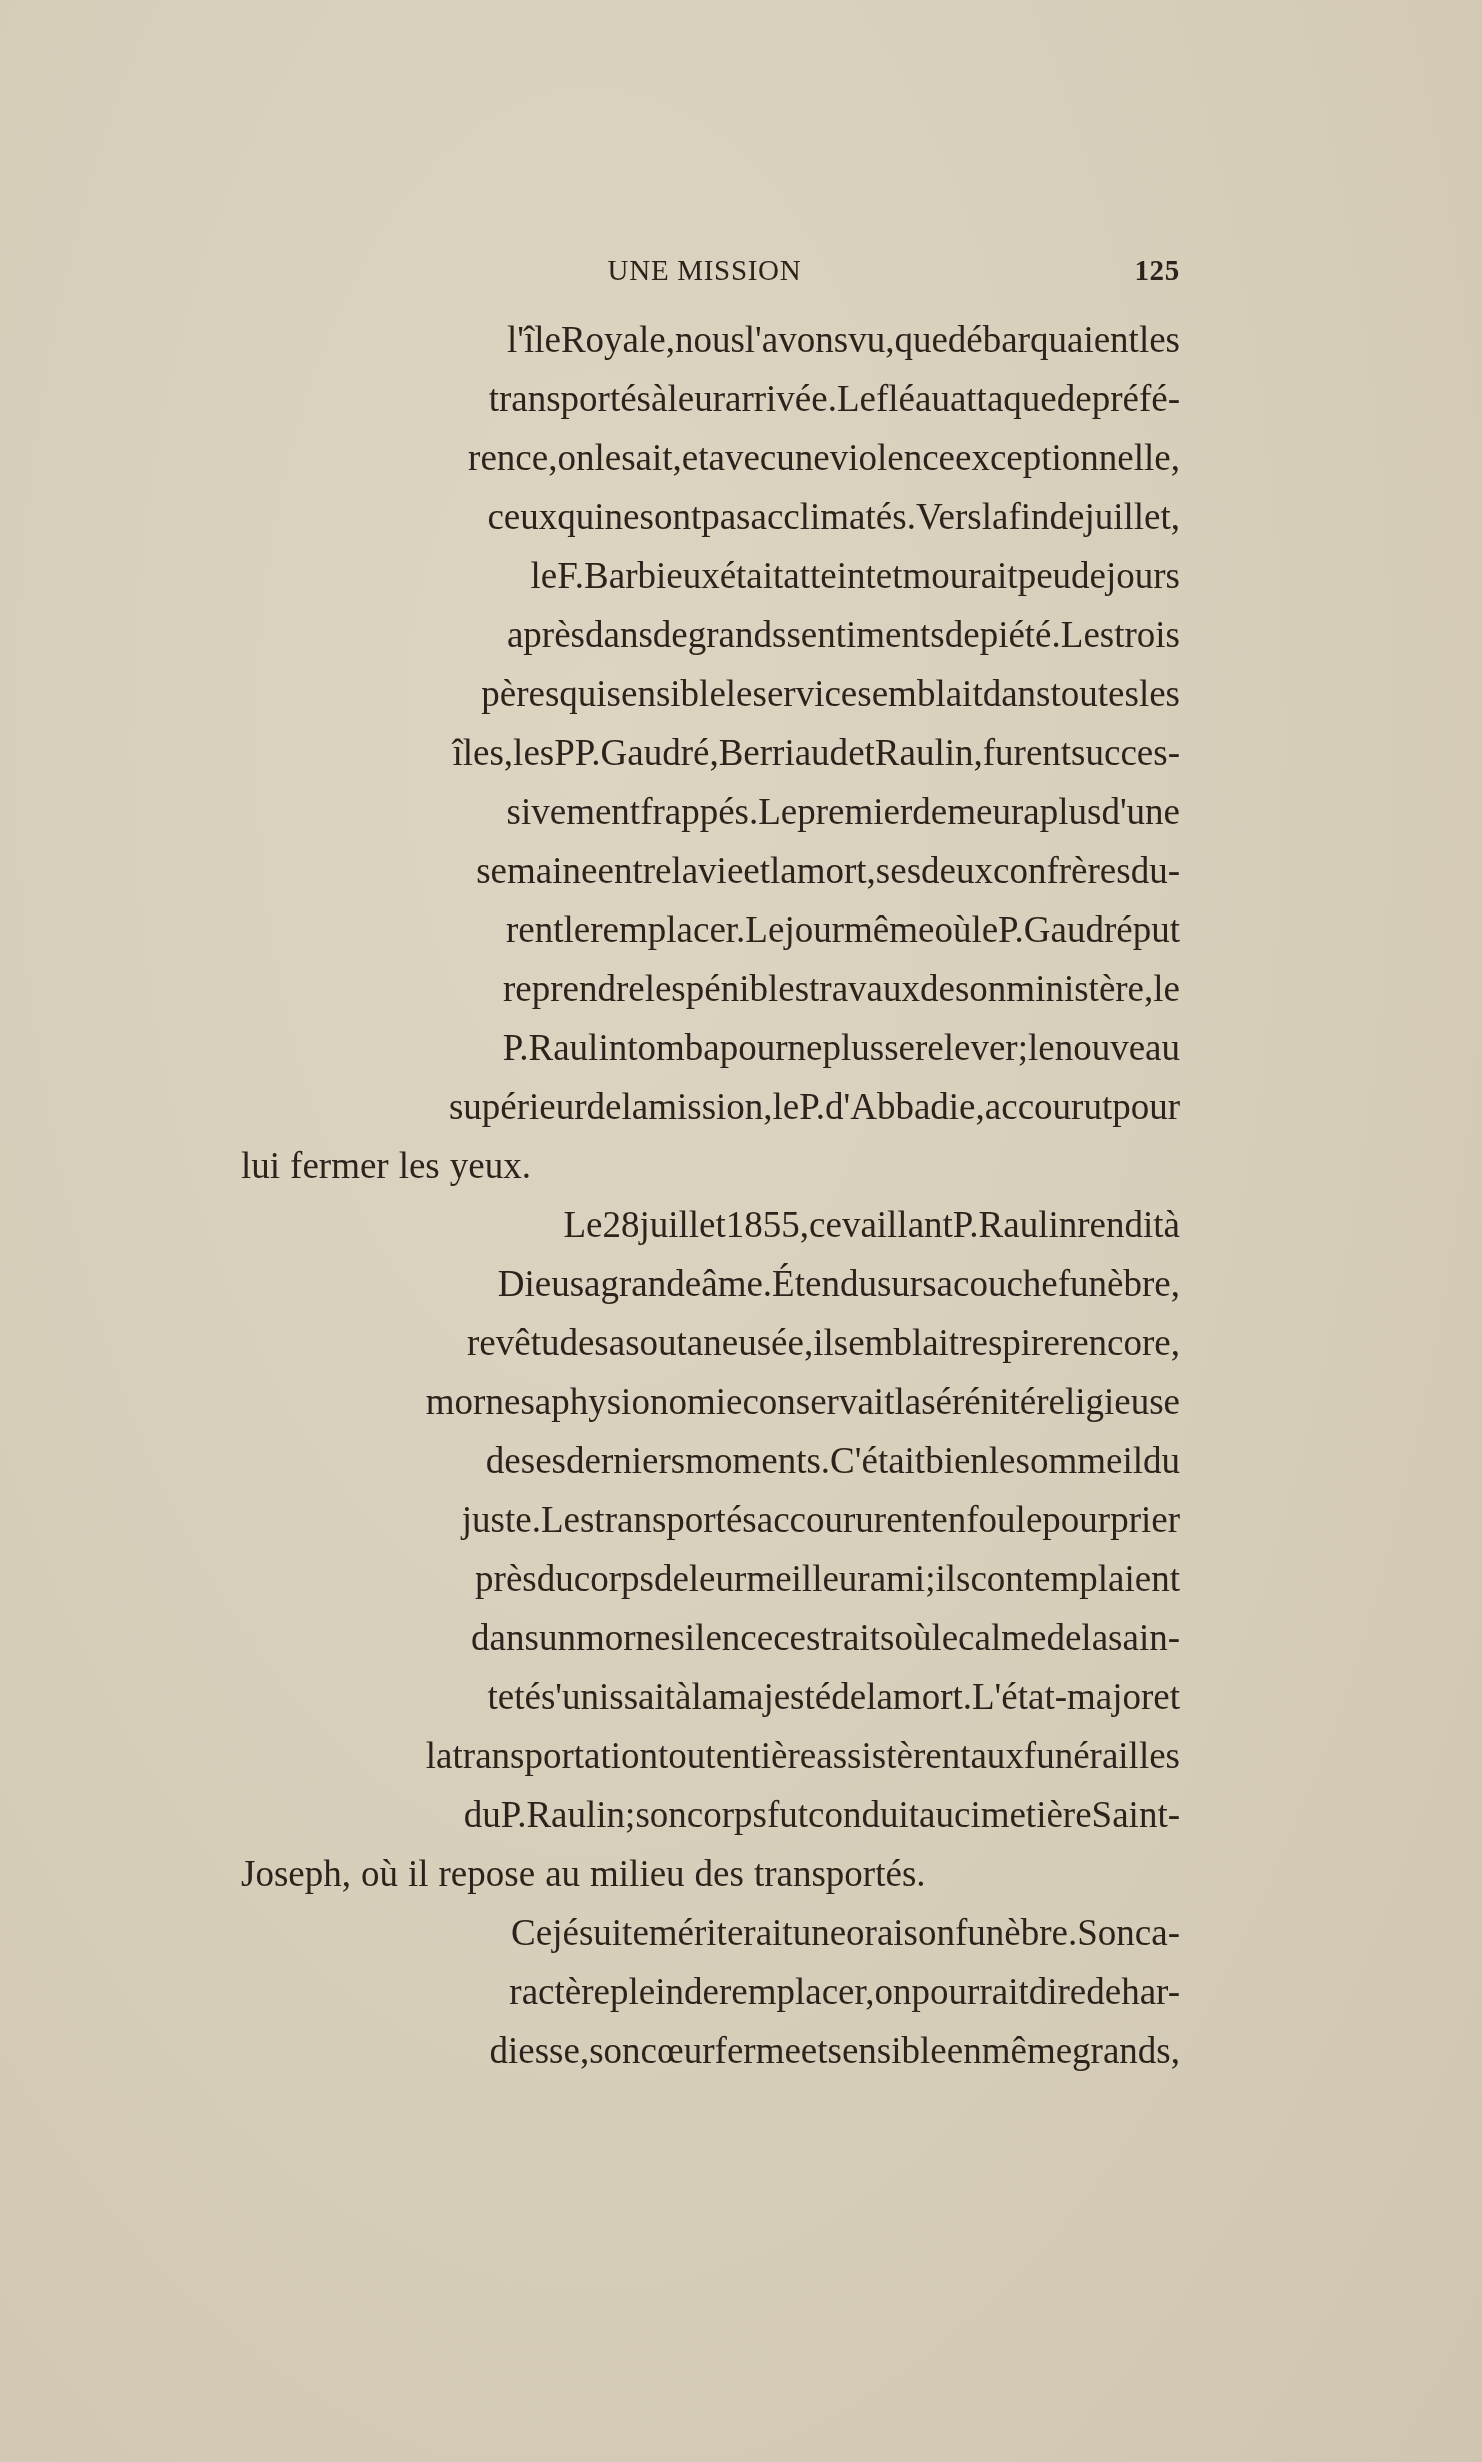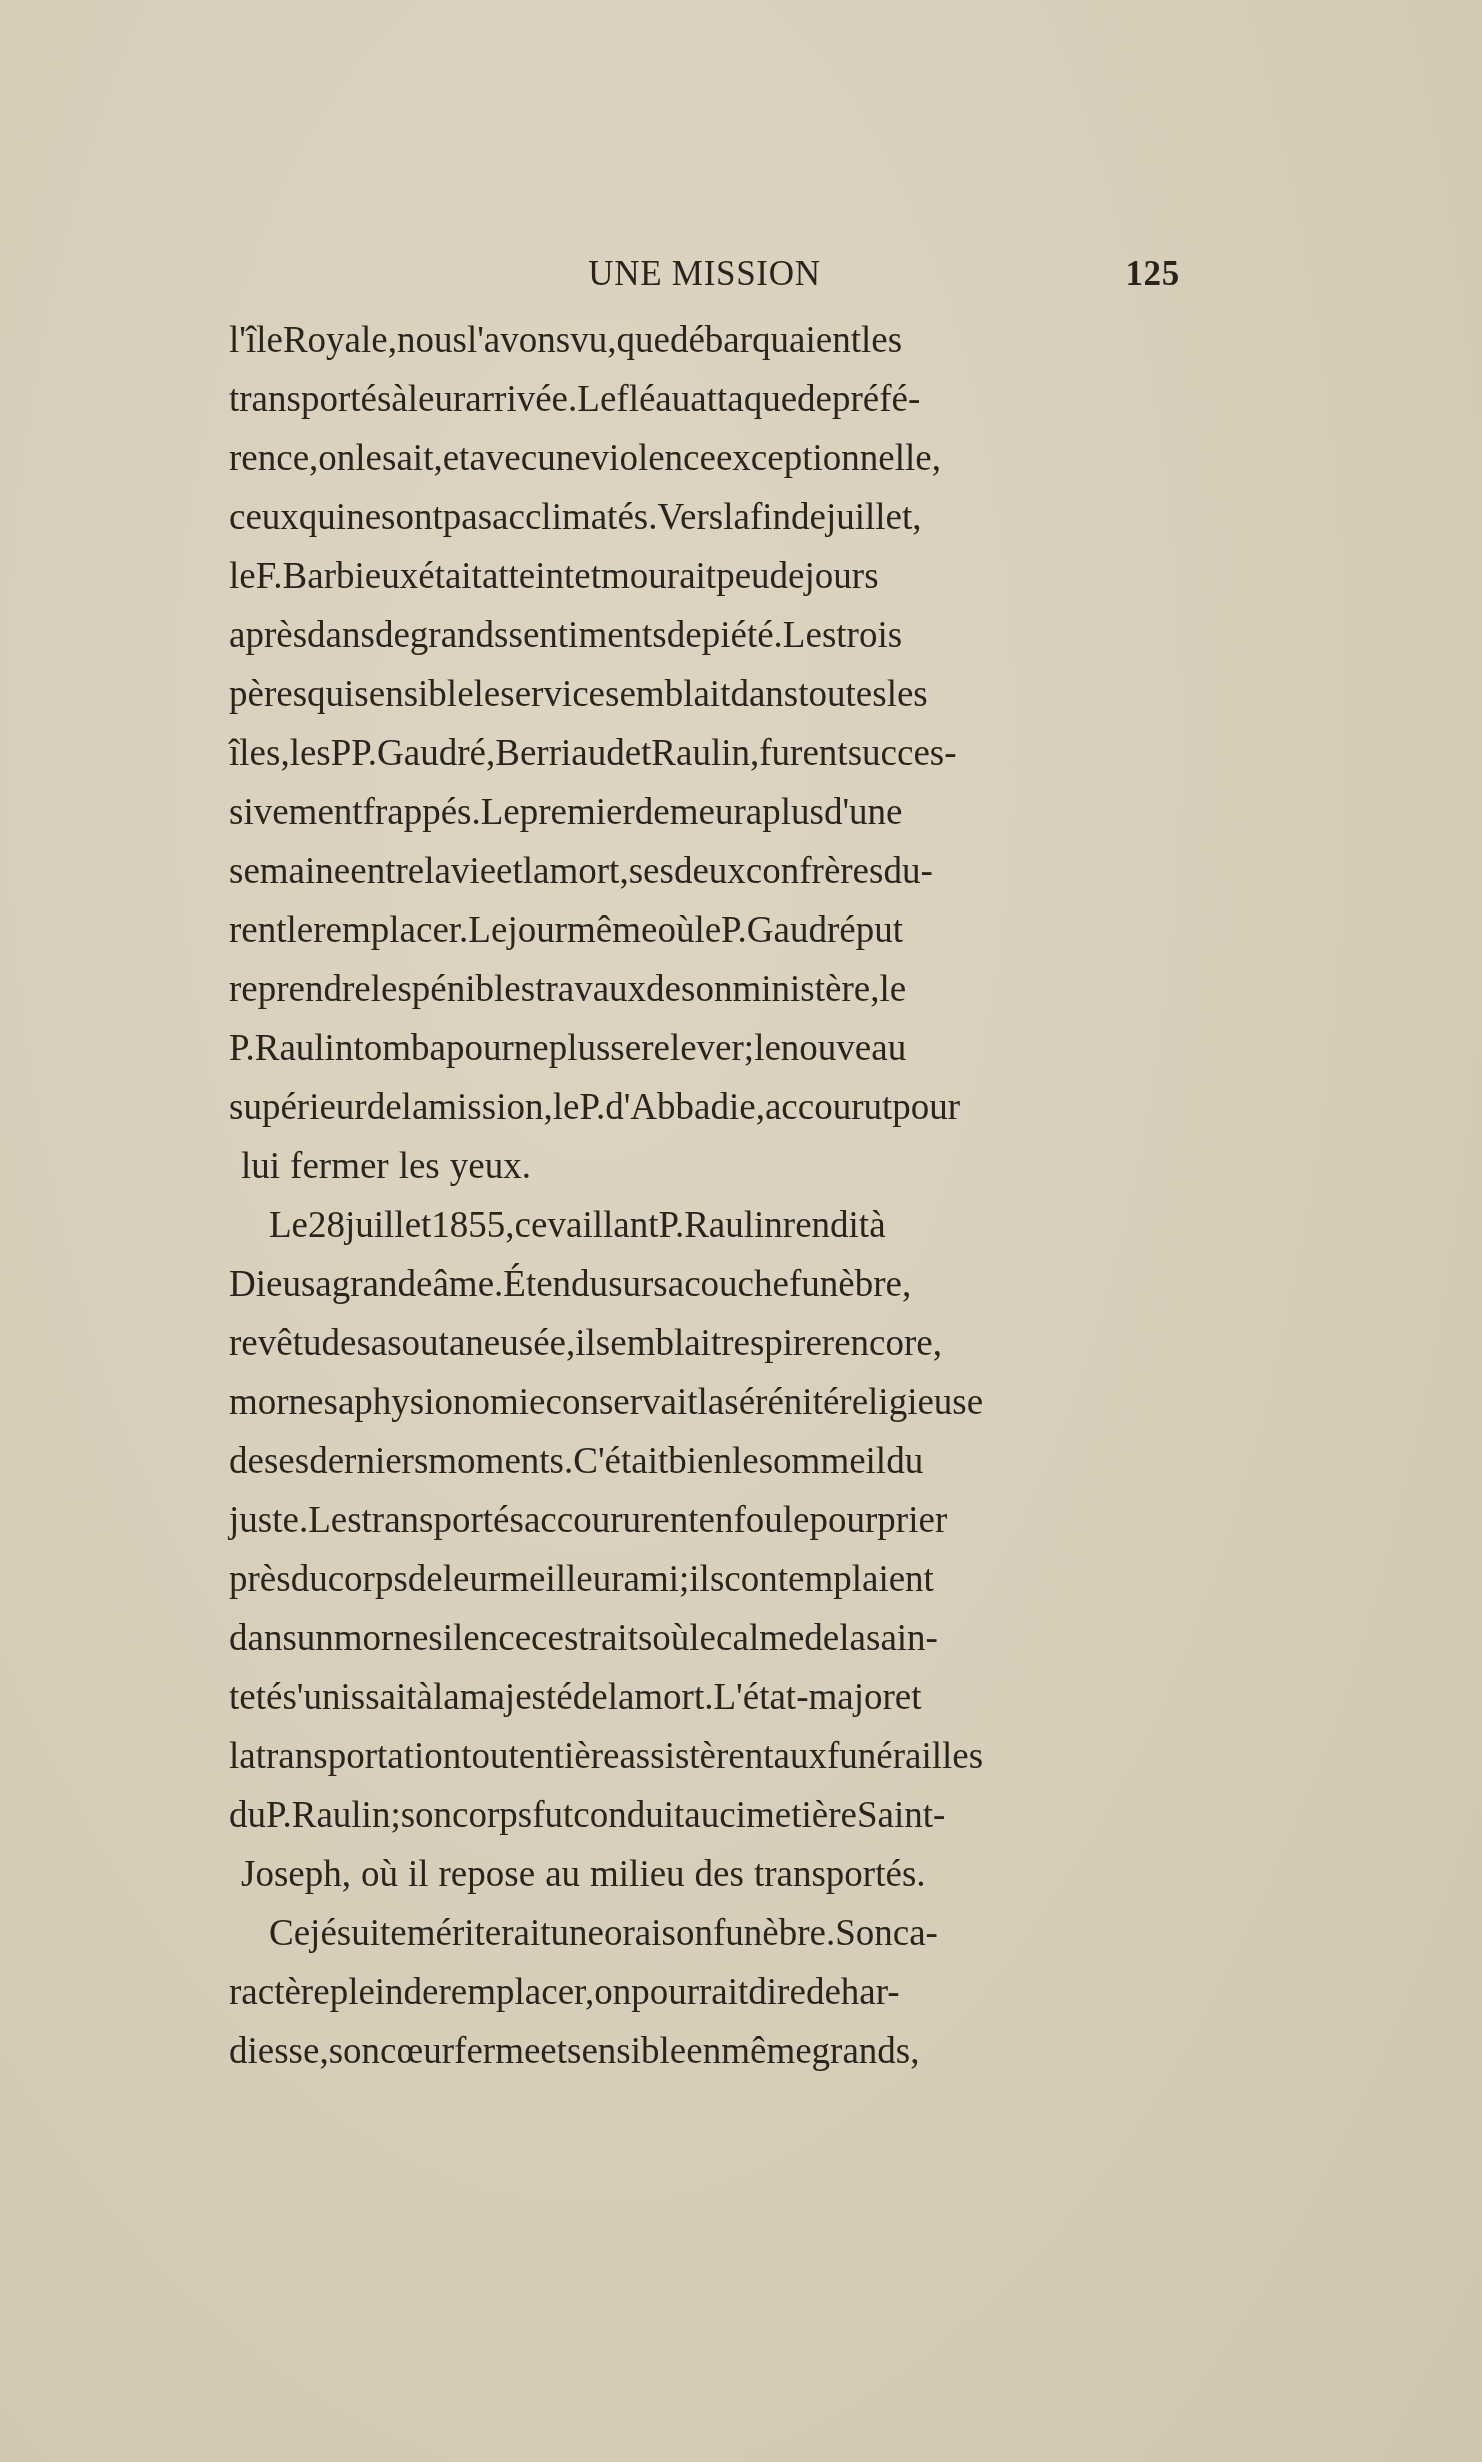--- a/index.html
+++ b/index.html
@@ -6,28 +6,28 @@
   body {
     width: 1482px; height: 2462px;
     background: #d9d0bd;
     background-image: radial-gradient(ellipse at 40% 30%, #ddd5c2 0%, #d6cdb9 60%, #cfc5b0 100%);
     font-family: "Liberation Serif", "DejaVu Serif", serif;
     color: #2a241c;
     position: relative;
     overflow: hidden;
   }
   .page { position: absolute; left: 229px; top: 254px; width: 951px; }
-  .running-head { position: relative; height: 50px; font-size: 35px; letter-spacing: 0.7px; }
+  .running-head { position: relative; height: 50px; font-size: 29px; letter-spacing: 0.7px; }
   .running-title { position: absolute; left: 0; right: 0; top: 0; text-align: center; }
   .page-number { position: absolute; right: 0; top: 0; font-weight: bold; }
   .body-text { margin-top: 5.7px; }
   .line {
     font-size: 37px; line-height: 59px; height: 59px;
     text-align: justify; text-align-last: justify; white-space: nowrap;
-    display: flex; justify-content: flex-start;
+    display: flex; justify-content: flex-end;
   }
   .line.last { justify-content: flex-start; margin-left: 12px; }
   .line.last span.w { margin-right: 10px; }
   .line.indent { padding-left: 40px; }
 </style>
 </head>
 <body>
 
 <div class="page">
   <div class="running-head">

